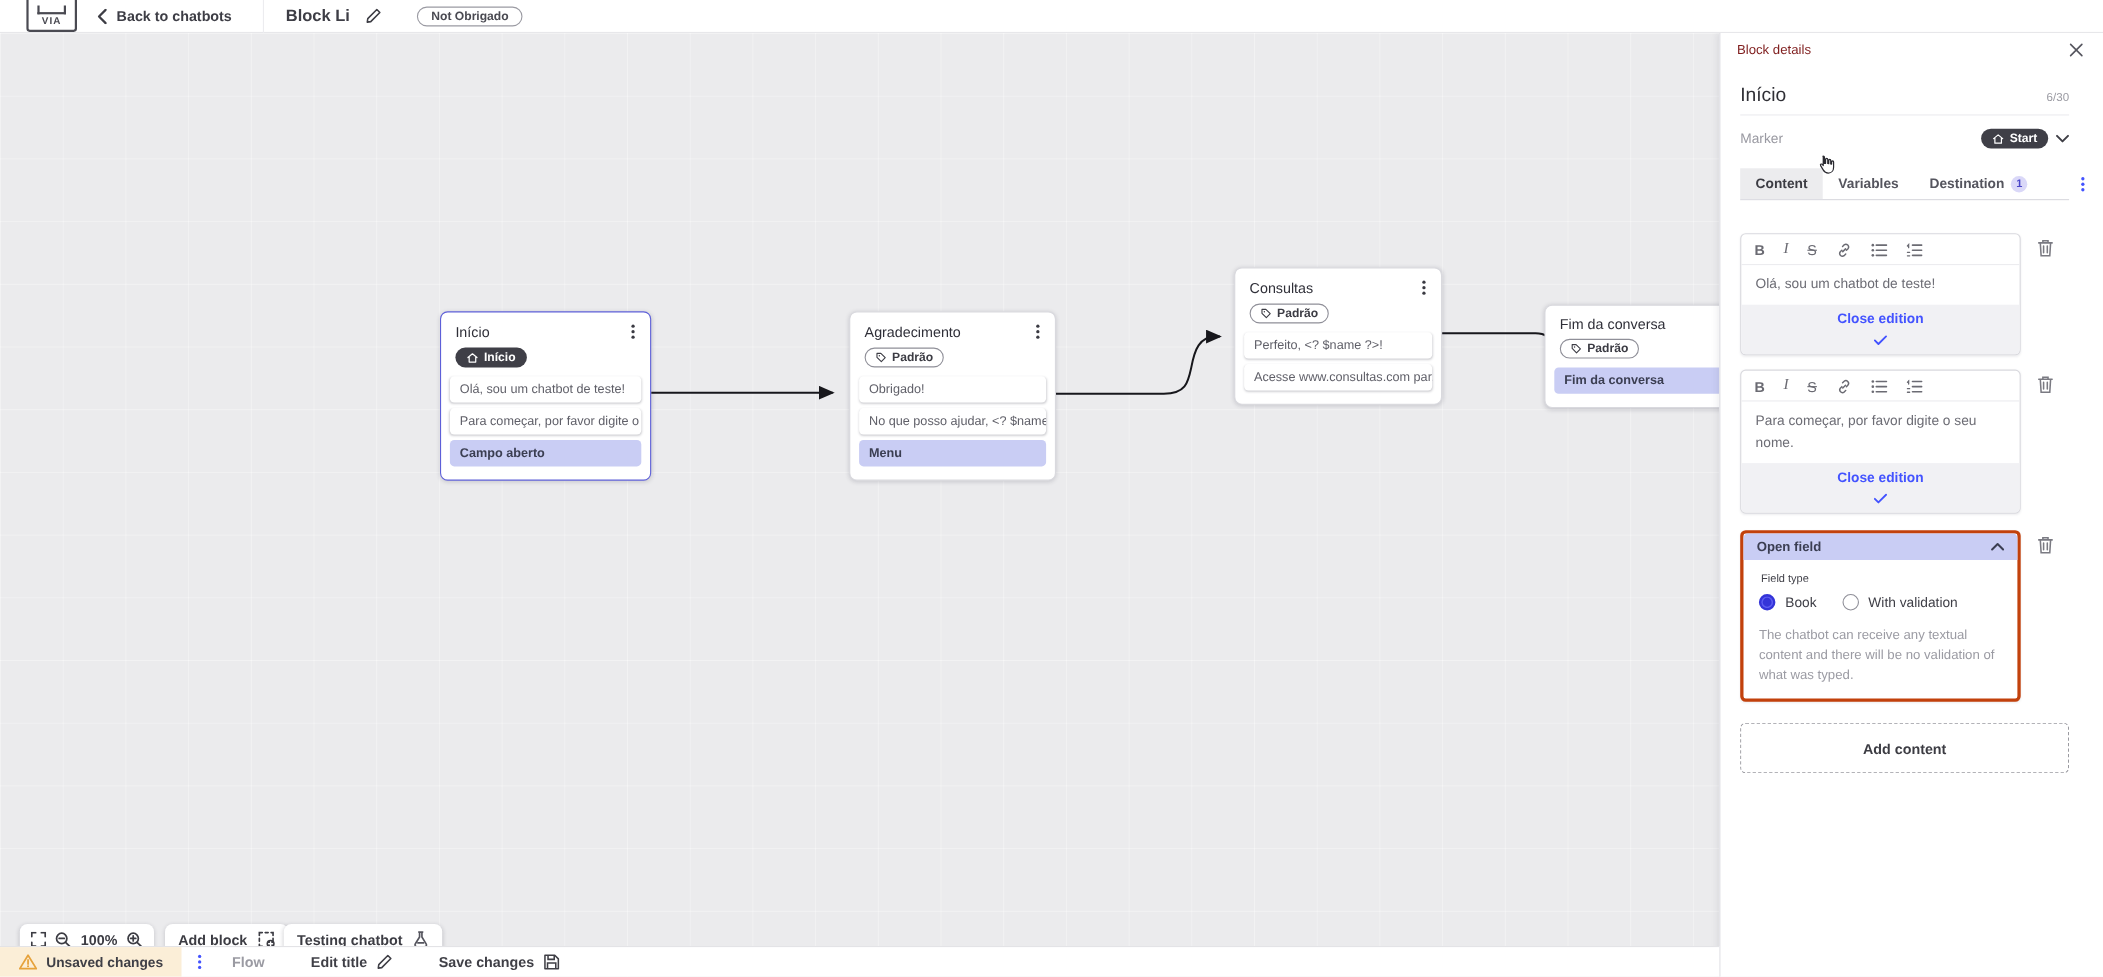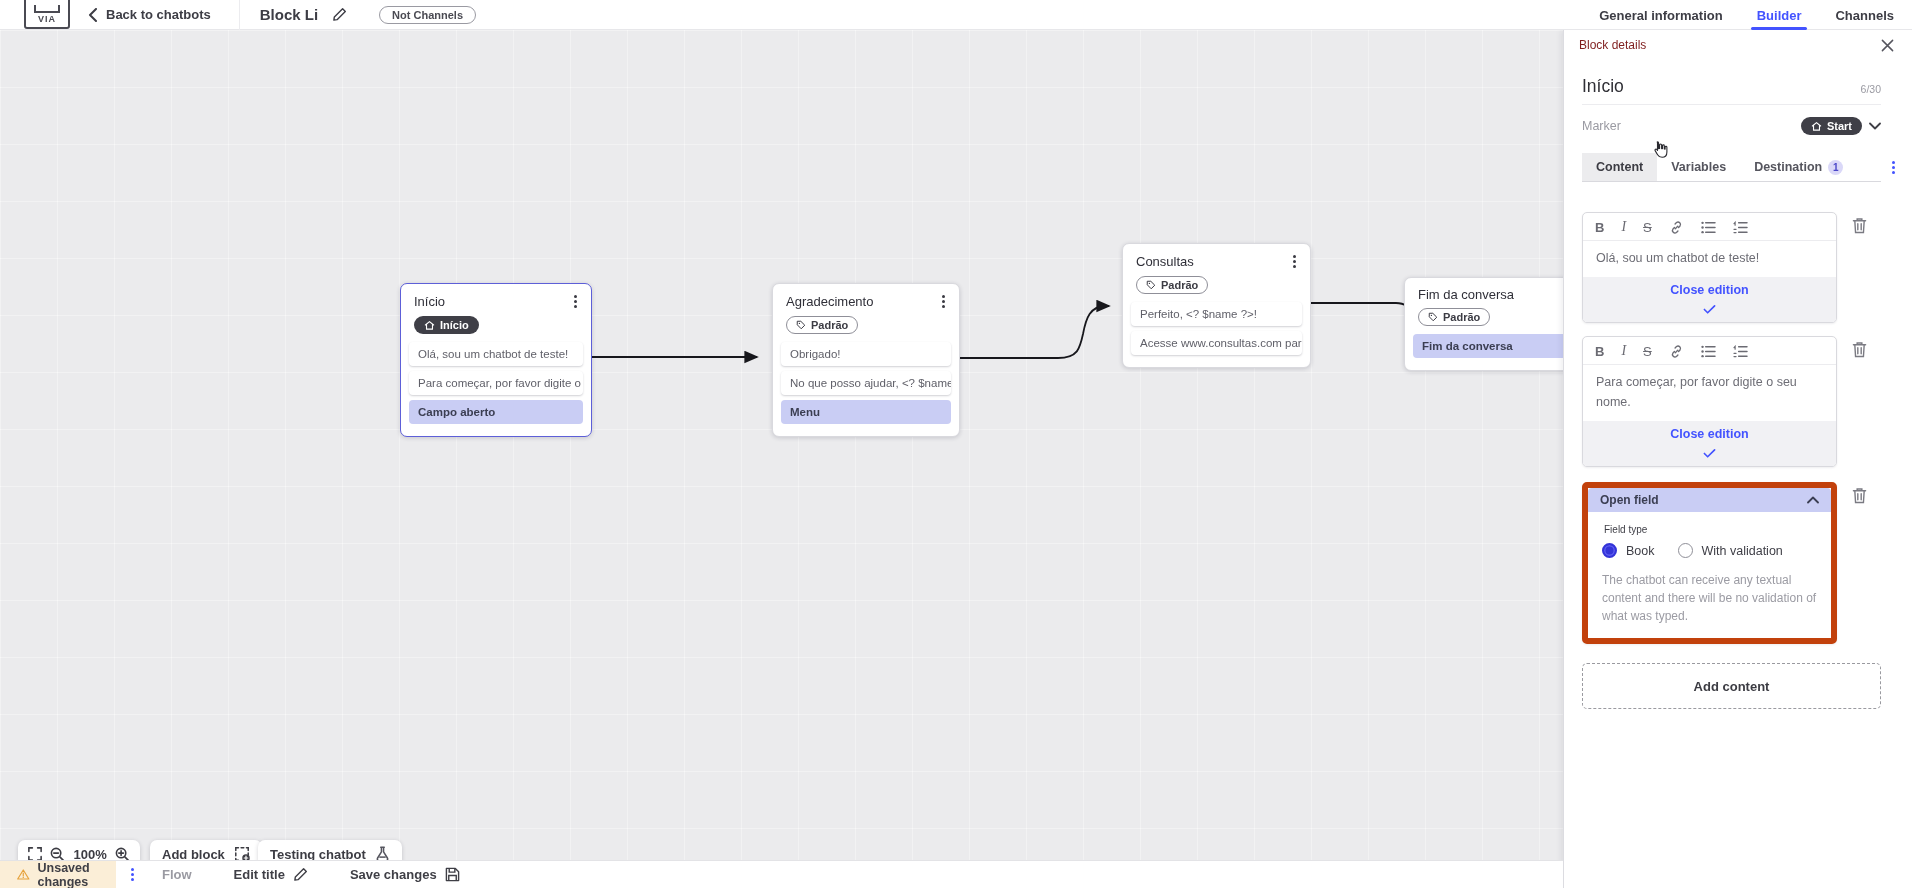--- a/index.html
+++ b/index.html
@@ -47,21 +47,21 @@
   .zoom-level { font-size:13px; font-weight:bold; color:#3c3c43; }
   .addblock-card { left:150px; top:810px; padding:0 12px; gap:9px; }
   .testing-card { left:258px; top:810px; padding:0 12px; gap:9px; }
   .toolbar-label { font-size:13px; font-weight:bold; color:#3c3c43; }
   .icon-btn { display:flex; align-items:center; cursor:pointer; }
 
   .hscrollbar { position:absolute; left:552px; top:851px; width:700px; height:6px; border-radius:3px; background:#c3c3c8; }
 
   
   .statusbar { position:absolute; left:0; top:860px; width:1563px; height:28px; background:#fff; border-top:1px solid #e3e3e6; display:flex; align-items:center; z-index:25; }
-  .unsaved-seg { height:100%; width:116px; background:#fbeed7; display:flex; align-items:center; gap:8px; padding-left:17px; }
+  .unsaved-seg { height:100%; width:165px; background:#fbeed7; display:flex; align-items:center; gap:8px; padding-left:17px; }
   .unsaved-label { font-size:12.5px; font-weight:bold; color:#3f3f46; }
   .sb-kebab { margin-left:11px; }
   .sb-kebab i { background:#4353ff; }
   .sb-flow { margin-left:24px; font-size:13px; font-weight:bold; color:#9a9aa2; }
   .sb-item { display:flex; align-items:center; gap:8px; margin-left:42px; font-size:13px; font-weight:bold; color:#3f3f46; cursor:pointer; }
 
   
   .panel { position:absolute; left:1563px; top:30px; width:349px; height:858px; background:#fff; border-left:1px solid #dcdce1; box-shadow:-2px 0 6px rgba(40,40,60,.08); padding:0 31px 0 18px; z-index:20; }
   .panel-header { height:30px; display:flex; align-items:center; justify-content:space-between; margin:0 -13px 0 -3px; }
   .panel-header-label { font-size:12px; color:#7f1d1d; }
@@ -88,21 +88,21 @@
   .ed-b { font-weight:bold; font-size:13px; }
   .ed-i { font-style:italic; font-family:"Liberation Serif", serif; font-size:14px; }
   .ed-s { text-decoration:line-through; font-size:13px; }
   .ed-body { padding:8px 13px 9px; font-size:12.5px; color:#6d6d75; line-height:1.55; }
   .ed-footer { background:#f1f1f4; padding:6px 13px 7px; display:flex; justify-content:flex-end; align-items:center; gap:7px;flex-direction:column; }
   .close-edition { color:#4353ff; font-size:12.5px; font-weight:bold; cursor:pointer; }
   .gutter { width:44px; display:flex; justify-content:center; padding-top:4px; }
   .trash { cursor:pointer; height:18px; }
 
   .openfield-row { display:flex; margin-top:15px; }
-  .openfield-card { flex:1; border-radius:5px; background:#fff; border:6px solid #c2410c; box-shadow:0 1px 2px rgba(40,40,60,.08); }
+  .openfield-card { flex:1; border-radius:5px; background:#fff; border:3px solid #c2410c; box-shadow:0 1px 2px rgba(40,40,60,.08); }
   .of-header { background:#c9cdf4; border-radius:4px 4px 0 0; display:flex; align-items:center; justify-content:space-between; padding:5px 12px; }
   .of-title { font-size:12px; font-weight:bold; color:#3b3e52; }
   .of-body { padding:12px 14px 13px; }
   .of-fieldtype { font-size:10px; color:#3e3e46; margin-left:2px; }
   .radio-line { display:flex; align-items:center; gap:9px; margin-top:8px; }
   .radio { width:15px; height:15px; border-radius:50%; border:1.5px solid #8f8f98; background:#fff; display:inline-block; }
   .radio.checked { border:2px solid #3434d8; background:#3434d8; box-shadow:inset 0 0 0 1.5px #5c5cf0; }
   .radio-label { font-size:12.5px; color:#3e3e46; margin-right:14px; }
   .of-help { margin-top:13px; font-size:12px; color:#9b9ba3; line-height:1.5; }
 
@@ -128,26 +128,21 @@
     </span>
     <span class="back-label">Back to chatbots</span>
   </div>
   <div class="topbar-vdiv"></div>
   <span class="bot-title">Block Li</span>
   <span class="pencil-icon icon-btn">
     <svg width="15" height="15" viewBox="0 0 16 16">
         <path d="M11.3 1.8 L14.2 4.7 L5.4 13.5 L2 14 L2.5 10.6 Z" fill="none" stroke="#3d3d45" stroke-width="1.5" stroke-linejoin="round"></path>
       </svg>
   </span>
-  <span class="status-pill">Not Channels</span>
-  <div class="top-tabs">
-    <div class="top-tab">General information</div>
-    <div class="top-tab active">Builder</div>
-    <div class="top-tab">Channels</div>
-  </div>
+  <span class="status-pill">Not Obrigado</span>
 </div>
 
 <div class="canvas">
 
   <svg class="edges" width="1563" height="858" viewBox="0 0 1563 858">
     <defs>
       <marker id="ah" markerWidth="9" markerHeight="8" refX="7" refY="3.5" orient="auto">
         <path d="M0 0 L8 3.5 L0 7 Z" fill="#17171c"></path>
       </marker>
     </defs>

